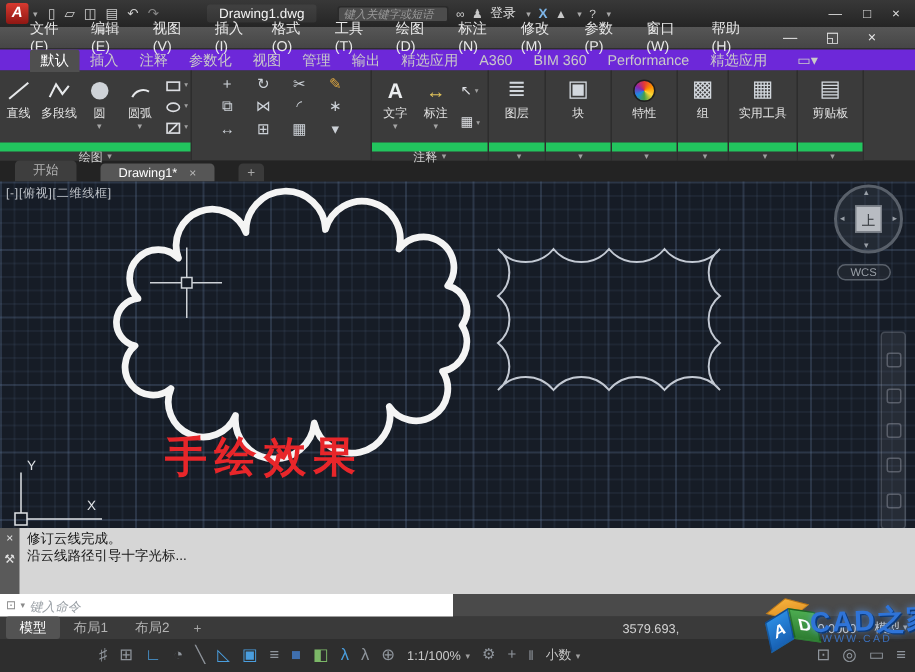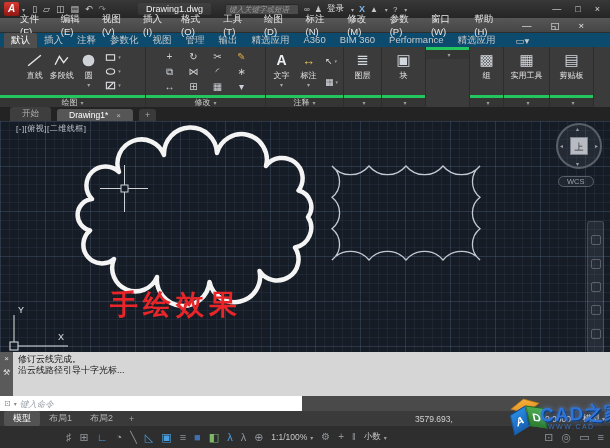--- a/index.html
+++ b/index.html
@@ -22,63 +22,63 @@
   .xlogo{color:#7db5e8;font-weight:bold;font-size:9px}
   .siglbl{font-size:8.5px;color:#e0e0e0}
   .winb{margin-left:auto;display:flex;gap:14px;padding-right:6px;color:#dcdcdc;font-size:9px}
 
   
   .menubar{height:15px;background:linear-gradient(#565656,#464646);display:flex;align-items:center;padding:0 14px;gap:2px;border-bottom:1px solid #2e2e2e}
   .menubar span{padding:0 6px;font-size:9.5px;color:#e8e8e8}
   .mwin{margin-left:auto;display:flex;gap:7px;font-size:8px;color:#ddd}
 
   
-  .rtabs{height:14px;background:#0c4a6e;display:flex;align-items:flex-start;padding-left:4px}
+  .rtabs{height:14px;background:#6d28d9;display:flex;align-items:center;padding-left:20px}
   .rtabs span{padding:1px 7px 1px;font-size:9.5px;color:#c9c9c9}
   .rtabs span.act{background:#4f4f4f;color:#fff;border-radius:2px 2px 0 0}
   .rtabend{margin-left:6px;color:#b5b5b5;font-size:7px;align-self:center}
 
   
   .ribbon{height:60px;background:#3b3b3b;display:flex}
   .panel{border-right:1px solid #2d2d2d;display:flex;flex-direction:column}
   .pbody{flex:1;display:flex;align-items:stretch;justify-content:center}
-  .plabel{height:12px;background:#353535;border-top:3px solid #22c55e;font-size:8px;color:#cfcfcf;display:flex;align-items:center;justify-content:center}
+  .plabel{height:12px;background:#353535;border-top:6px solid #22c55e;font-size:8px;color:#cfcfcf;display:flex;align-items:center;justify-content:center}
   .plabel::after{content:"▾";font-size:6px;color:#9f9f9f;margin-left:3px}
   .bb{display:flex;flex-direction:column;align-items:center;padding-top:4px;min-width:27px}
   .bicon{height:18px;display:flex;align-items:center;justify-content:center}
   .bicon svg{stroke:#e6e8ea;fill:none;stroke-width:1.3}
   .blabel{font-size:8px;color:#e3e3e3;margin-top:1px;white-space:nowrap}
   .bdd{font-size:6px;color:#a5a5a5}
   .smallcol{display:flex;flex-direction:column;justify-content:space-around;padding:3px 3px}
   .srow{display:flex;align-items:center;gap:2px}
   .srow svg{stroke:#dcdee2;fill:none;stroke-width:1.2}
   .srow::after{content:"▾";font-size:5px;color:#9f9f9f}
   .mgrid{display:grid;grid-template-columns:repeat(4,24px);grid-auto-rows:15px;align-items:center;justify-items:center;padding-top:2px}
   .mi{font-size:10px;color:#ccd1d7}
   .glyphicon{font-size:15px;color:#d3d8de;line-height:18px}
   .wheel{width:15px;height:15px;border-radius:50%;border:1px solid #1e1e1e;background:conic-gradient(#e53935,#fb8c00,#fdd835,#43a047,#1e88e5,#8e24aa,#e53935)}
   .pfill{flex:1;border-right:none}
 
   
-  .ftabs{height:14px;background:#232323;display:flex;align-items:flex-end;padding-left:10px;gap:6px}
+  .ftabs{height:14px;background:#232323;display:flex;align-items:flex-end;padding-left:10px;gap:16px}
   .ftab{padding:1px 12px;font-size:8.5px;border-radius:3px 3px 0 0}
   .ftab.start{background:#3e3e3e;color:#b2b2b2}
   .ftab.cur{background:#565656;color:#fff;display:flex;gap:8px;align-items:center}
   .ftab.cur i{color:#bbb;font-size:8px}
   .ftadd{padding:1px 6px;background:#3a3a3a;color:#a8a8a8;border-radius:3px 3px 0 0;font-size:9px}
 
   
   .canvas{position:relative;height:231px;background-color:#161c26;overflow:hidden;
     background-image:
       linear-gradient(rgba(96,118,152,.20) 1px,transparent 1px),
       linear-gradient(90deg,rgba(96,118,152,.20) 1px,transparent 1px),
       linear-gradient(rgba(90,110,142,.12) 1px,transparent 1px),
       linear-gradient(90deg,rgba(90,110,142,.12) 1px,transparent 1px);
     background-size:45px 45px,45px 45px,9px 9px,9px 9px}
-  .vplabel{position:absolute;left:16px;top:2px;font-size:8px;color:#bfc3c9;letter-spacing:.5px}
+  .vplabel{position:absolute;left:4px;top:2px;font-size:8px;color:#bfc3c9;letter-spacing:.5px}
   .gfx{position:absolute;left:0;top:0}
   .anno{position:absolute;left:110px;top:165px;font-size:28px;font-weight:bold;color:#e8262a;letter-spacing:5px;white-space:nowrap}
   .viewcube{position:absolute;left:556px;top:2px;width:46px;height:46px;border-radius:50%;border:2px solid #59606a;background:rgba(72,78,88,.28)}
   .vcsq{position:absolute;left:12px;top:12px;width:18px;height:18px;background:#b8bcc2;border:1px solid #7d828a;color:#2e3237;font-size:9px;line-height:18px;text-align:center}
   .vct{position:absolute;font-size:6px;color:#9aa0a8}
   .vct.n{left:18px;top:0}.vct.s{left:18px;bottom:0}.vct.w{left:2px;top:17px}.vct.e{right:2px;top:17px}
   .wcspill{position:absolute;left:558px;top:55px;padding:0 8px;height:11px;line-height:10px;border:1px solid #59606a;border-radius:6px;background:rgba(40,45,53,.6);font-size:7.5px;color:#9aa0a8}
   .navbar{position:absolute;left:587px;top:100px;width:17px;height:132px;background:rgba(125,132,142,.16);border:1px solid rgba(160,166,176,.25);border-radius:3px;display:flex;flex-direction:column;align-items:center;justify-content:space-evenly}
   .nvi{width:10px;height:10px;border:1px solid rgba(185,190,200,.35);border-radius:2px}
 
@@ -186,21 +186,21 @@
     <span>精选应用</span>
     <span>A360</span>
     <span>BIM 360</span>
     <span>Performance</span>
     <span>精选应用</span>
     <span class="rtabend">▭▾</span>
   </div>
 
   <div class="ribbon">
 
-    <div class="panel" style="width:146px">
+    <div class="panel" style="width:128px">
       <div class="pbody">
         <div class="bb">
           <span class="bicon">
               <svg width="17" height="17" viewBox="0 0 16 16">
                 <line x1="2" y1="13" x2="14" y2="3"></line>
               </svg>
             </span>
           <span class="blabel">直线</span>
         </div>
         <div class="bb">
@@ -211,20 +211,29 @@
             </span>
           <span class="blabel">多段线</span>
         </div>
         <div class="bb">
           <span class="bicon">
               <svg width="17" height="17" viewBox="0 0 16 16">
                 <circle cx="8" cy="8" r="5.5" fill="#cfd3d8" stroke="none"></circle>
               </svg>
             </span>
           <span class="blabel">圆</span>
+          <i class="bdd">▾</i>
+        </div>
+        <div class="bb">
+          <span class="bicon">
+              <svg width="17" height="17" viewBox="0 0 16 16">
+                <path d="M3 12 A 7.5 7.5 0 0 1 13.5 8.5"></path>
+              </svg>
+            </span>
+          <span class="blabel">圆弧</span>
           <i class="bdd">▾</i>
         </div>
         <div class="smallcol">
           <span class="srow">
               <svg width="11" height="11" viewBox="0 0 12 12">
                 <rect x="1.5" y="3" width="9" height="6"></rect>
               </svg>
             </span>
           <span class="srow">
               <svg width="11" height="11" viewBox="0 0 12 12">
@@ -254,23 +263,20 @@
           <span class="mi">⧉</span>
           <span class="mi">⋈</span>
           <span class="mi">◜</span>
           <span class="mi">∗</span>
           <span class="mi">↔</span>
           <span class="mi">⊞</span>
           <span class="mi">▦</span>
           <span class="mi">▾</span>
         </div>
       </div>
-      <div class="plabel">
-          <span>修改</span>
-        </div>
     </div>
 
     <div class="panel" style="width:78px">
       <div class="pbody">
         <div class="bb">
           <span class="bicon" style="font-size:14px;font-weight:bold;color:#eceef0">A</span>
           <span class="blabel">文字</span>
           <i class="bdd">▾</i>
         </div>
         <div class="bb">
@@ -306,20 +312,28 @@
         <span class="bicon glyphicon">▣</span>
         <span class="blabel">块</span>
       </div>
         </div>
       <div class="plabel">
           <span></span>
         </div>
     </div>
 
     <div class="panel" style="width:44px">
+      <div class="pbody">
+          <div class="bb">
+        <span class="bicon">
+              <span class="wheel"></span>
+            </span>
+        <span class="blabel">特性</span>
+      </div>
+        </div>
       <div class="plabel">
           <span></span>
         </div>
     </div>
 
     <div class="panel" style="width:34px">
       <div class="pbody">
           <div class="bb">
         <span class="bicon glyphicon">▩</span>
         <span class="blabel">组</span>

